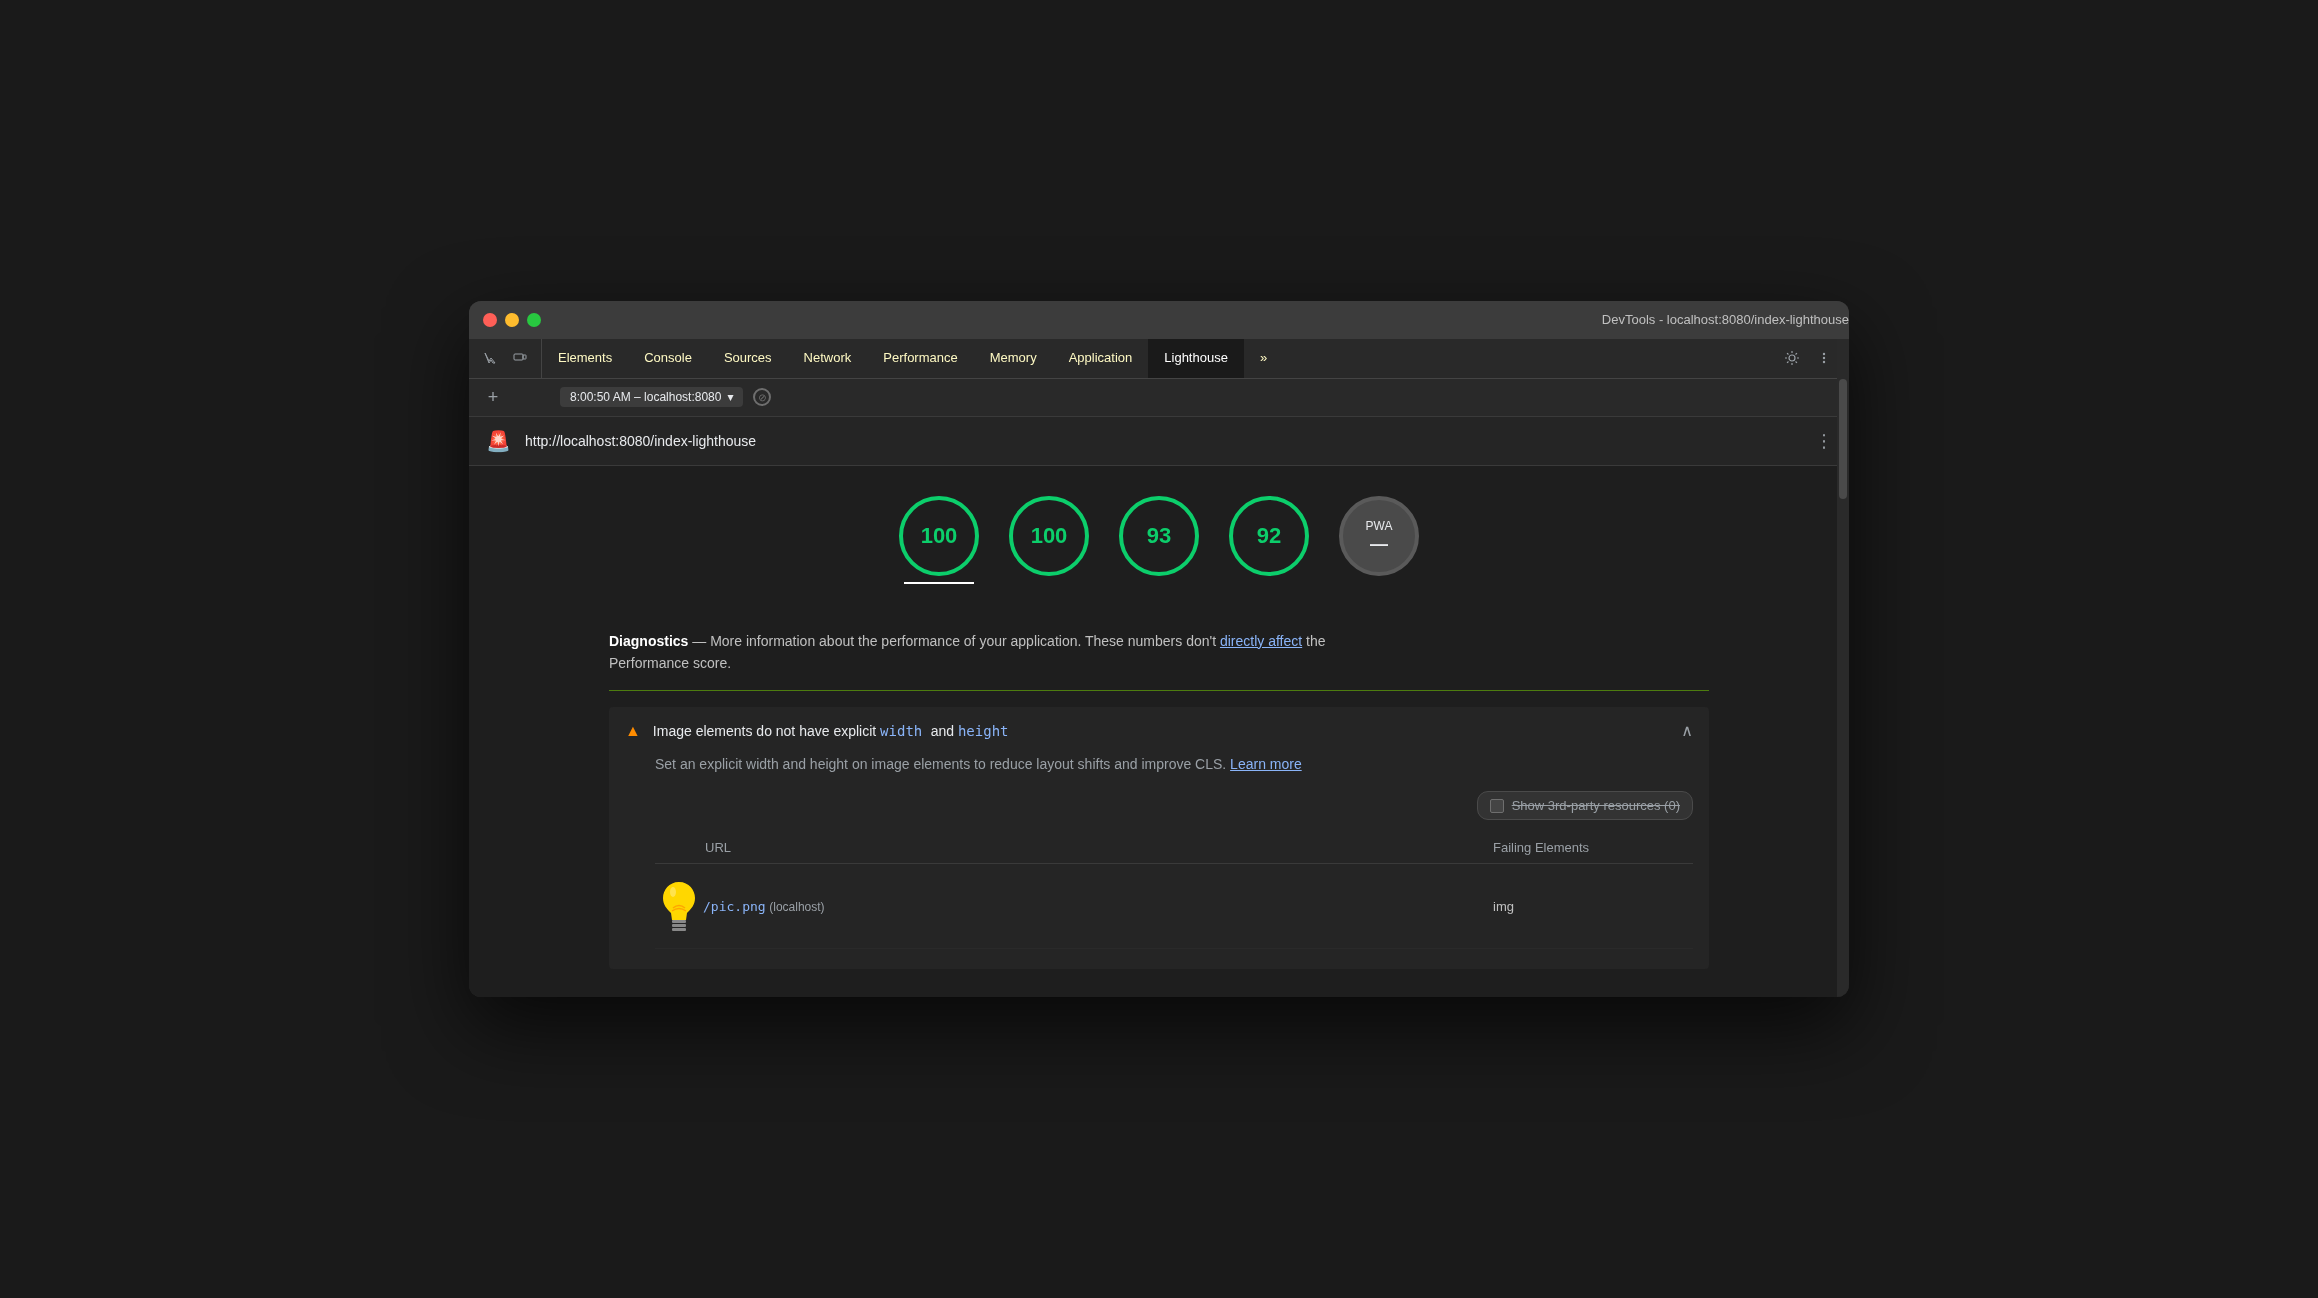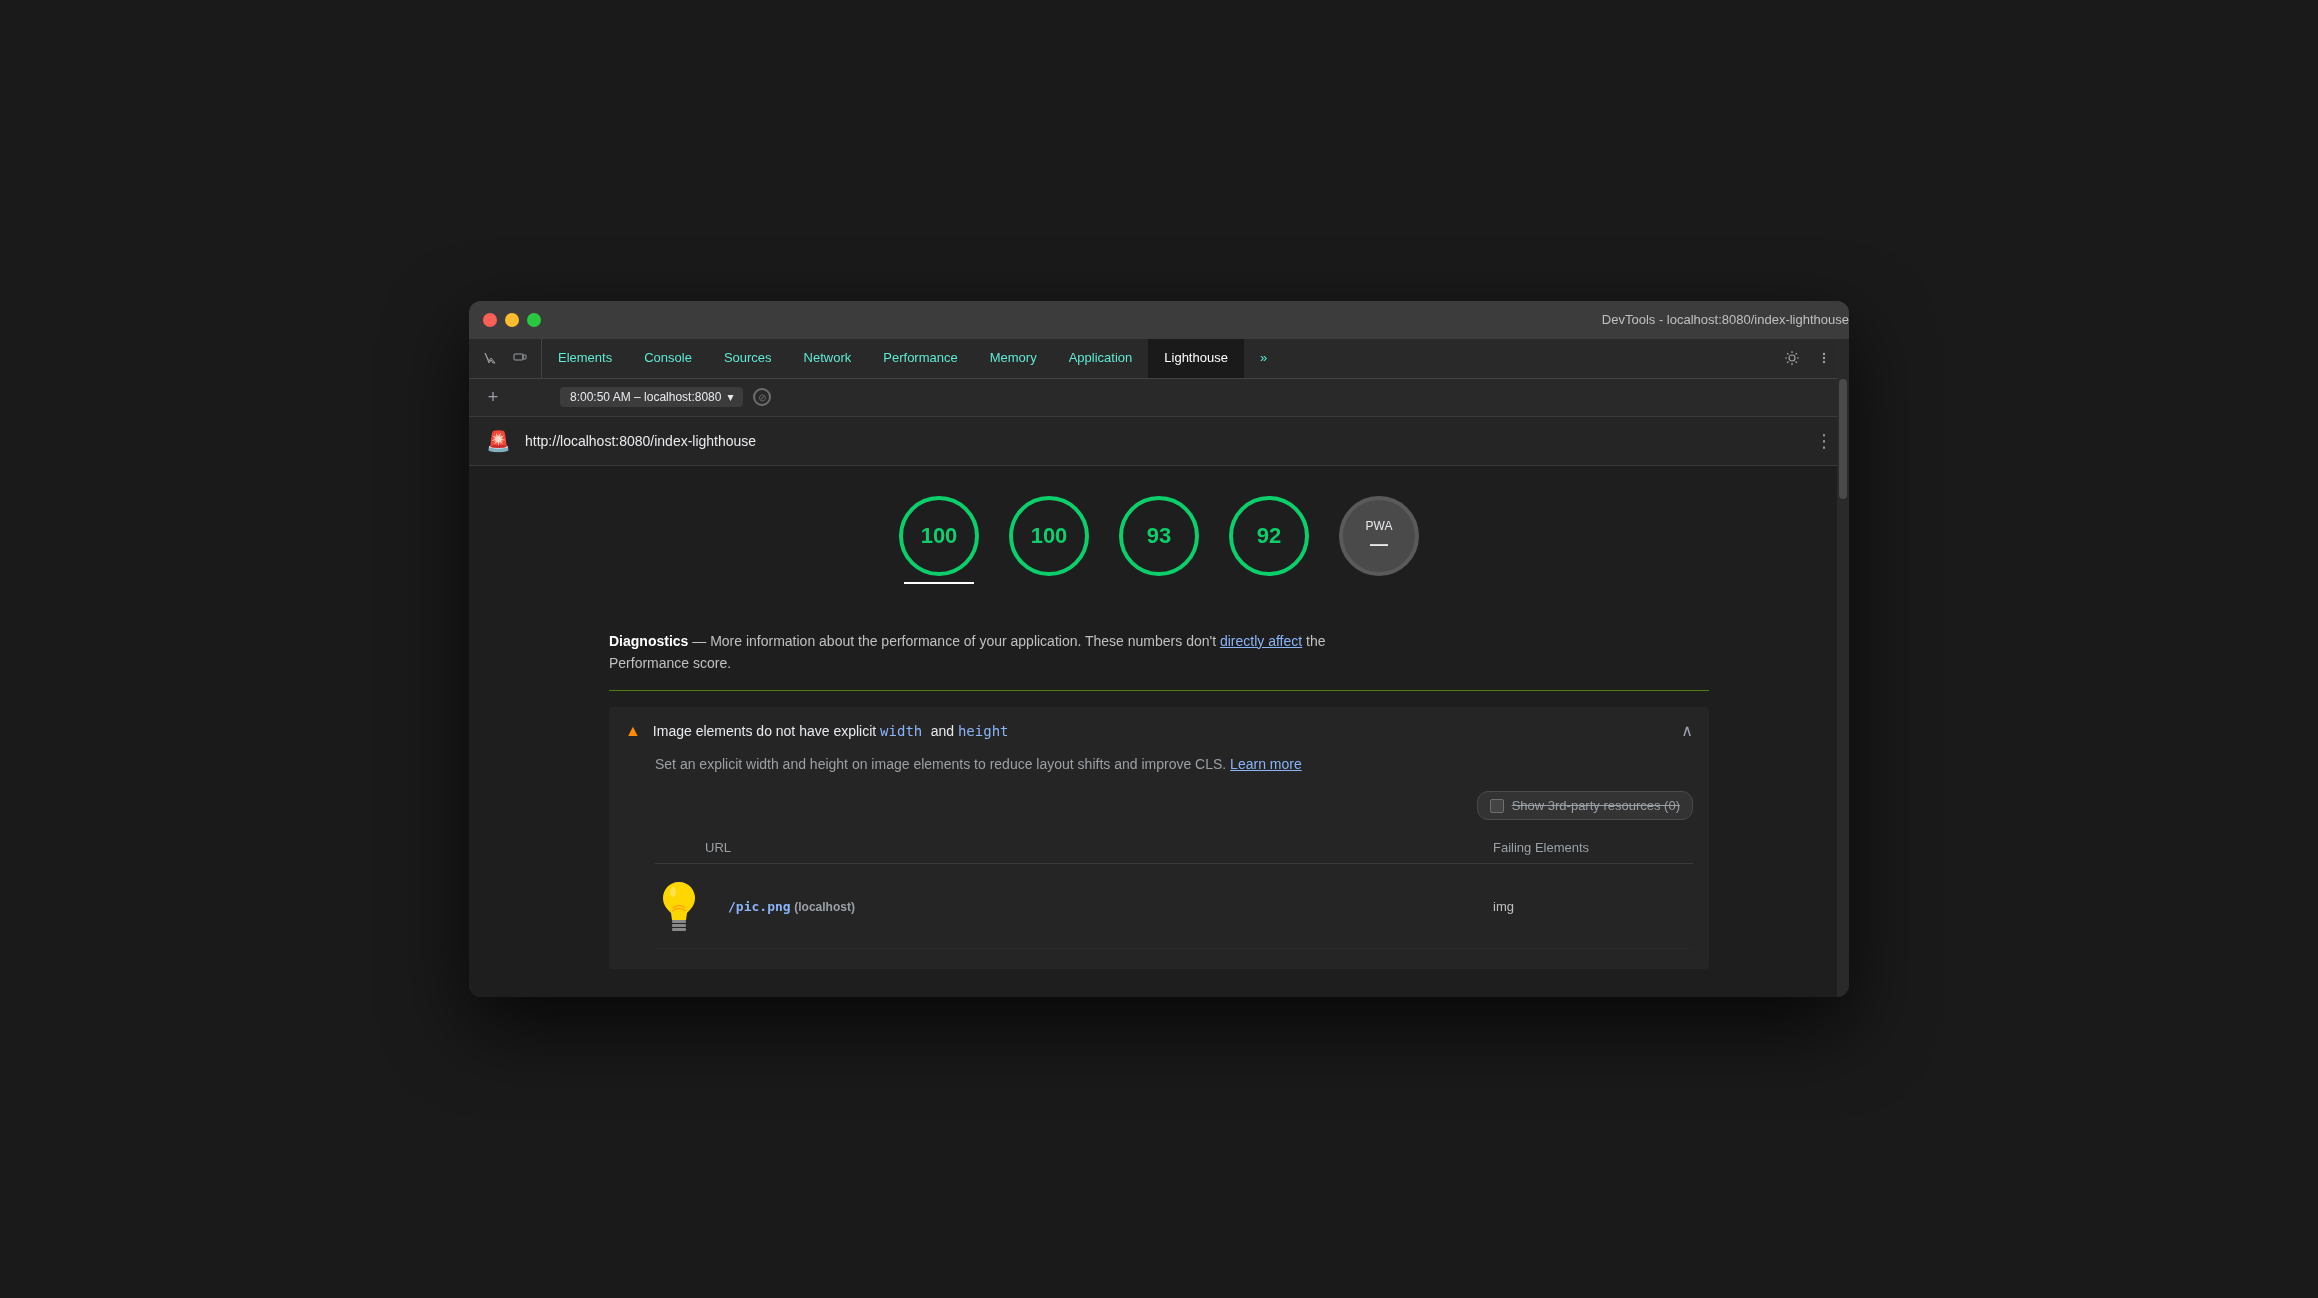--- a/index.html
+++ b/index.html
@@ -77,21 +77,21 @@
     .tabs-container {
       display: flex;
       align-items: stretch;
       flex: 1;
     }
     .tab {
       display: flex;
       align-items: center;
       padding: 0 16px;
       cursor: pointer;
-      color: #5eead4;
+      color: #fef9c3;
       font-size: 13px;
       font-weight: 400;
       white-space: nowrap;
       border-bottom: 2px solid transparent;
     }
     .tab.active {
       color: #ffffff;
       background: #1a1a1a;
       border-bottom: 2px solid transparent;
     }
@@ -327,24 +327,23 @@
     .table-row-data {
       display: flex;
       align-items: center;
       padding: 12px 0;
       border-bottom: 1px solid #2a2a2a;
     }
     .table-cell-url {
       flex: 1;
       display: flex;
       align-items: center;
-      gap: 25px;
+      gap: 0;
       color: #e8eaed;
       font-size: 13px;
-      font-weight: bold;
     }
     .table-cell-failing {
       width: 200px;
       color: #c0c0c0;
       font-size: 13px;
     }
     .url-link {
       color: #8ab4f8;
       text-decoration: none;
       font-family: monospace;

